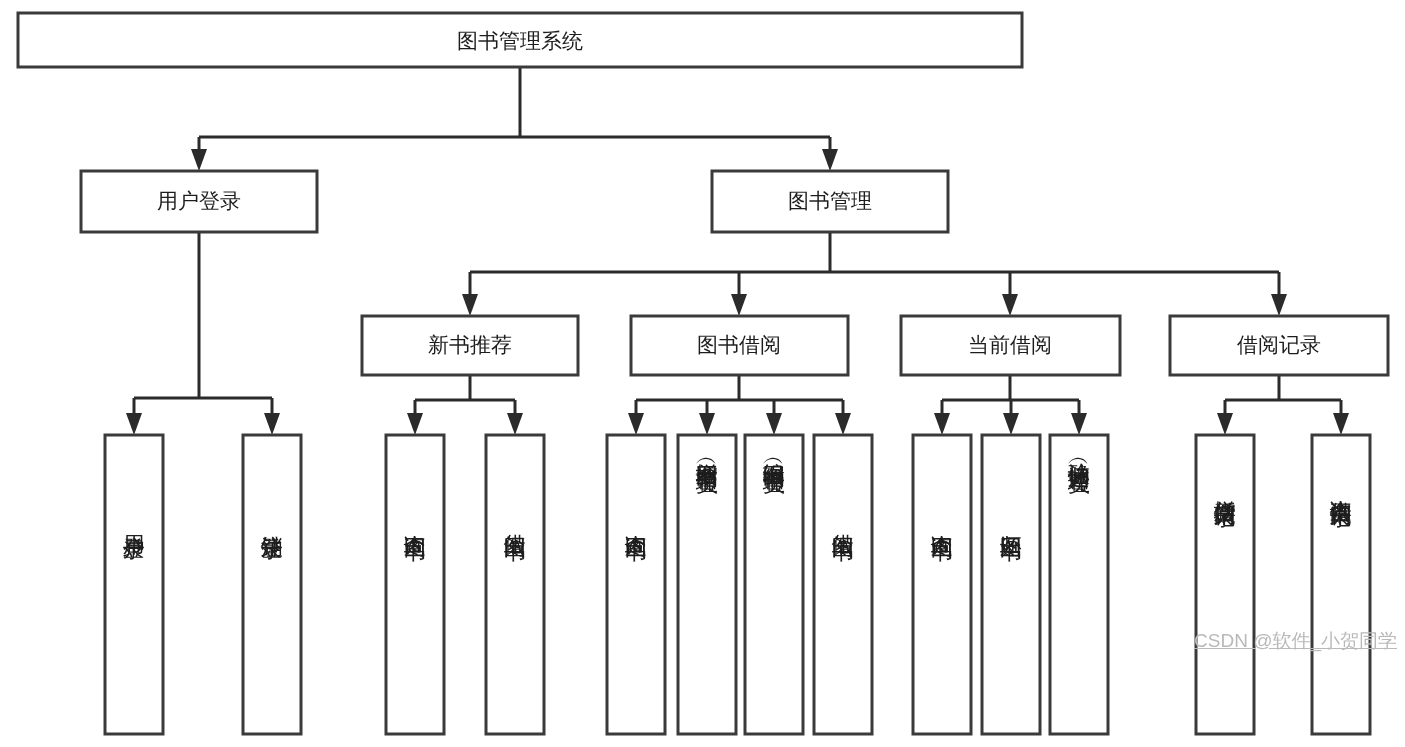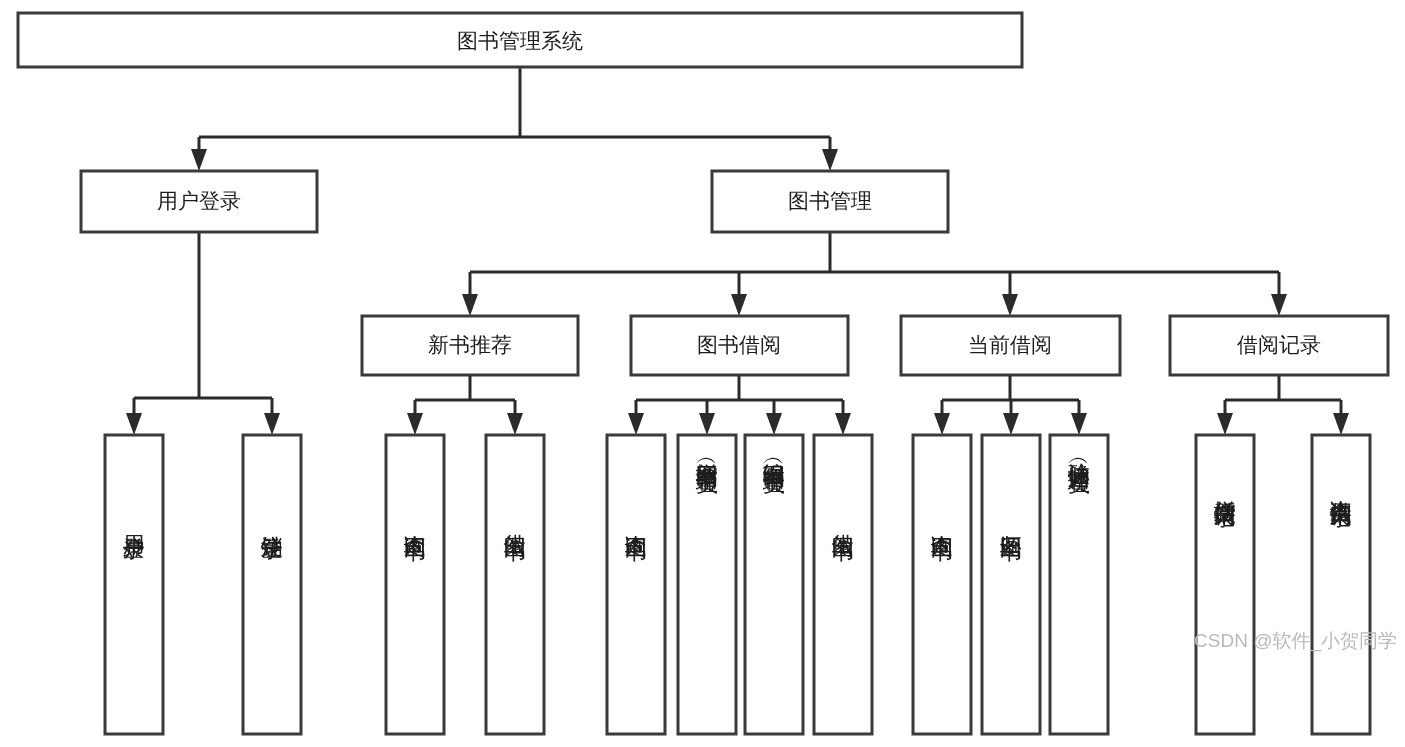--- a/index.html
+++ b/index.html
@@ -38,20 +38,21 @@
     white-space:nowrap;
   }
   .watermark{
     position:absolute;
     right:8px; bottom:4px;
     font-family:"Liberation Sans","DejaVu Sans",sans-serif;
     font-size:19px;
     color:#b9b9b9;
     white-space:nowrap;
     user-select:none;
+    text-decoration:underline;
   }
 </style>
 </head>
 <body>
 
 <div id="diagram-root">
 
   <svg class="diagram" viewBox="0 0 1405 747" xmlns="http://www.w3.org/2000/svg">
 
     <defs>

